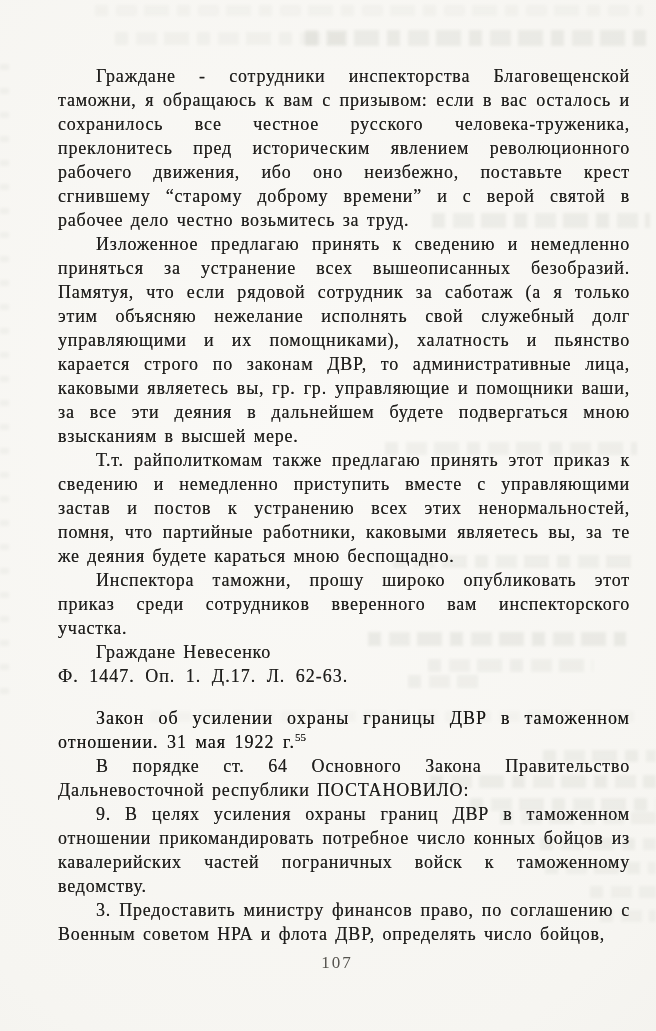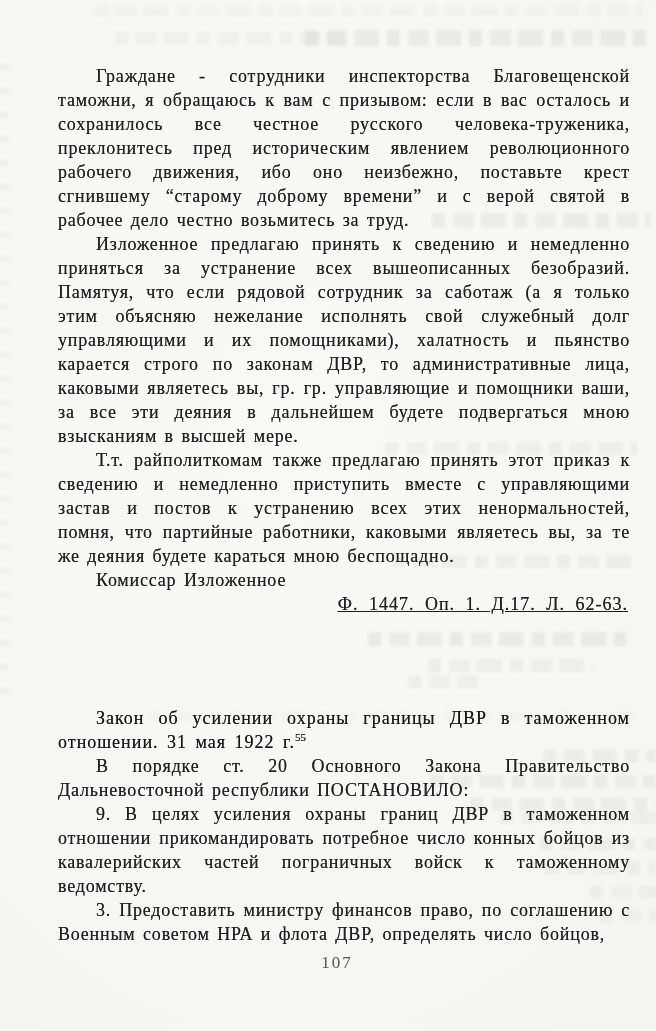--- a/index.html
+++ b/index.html
@@ -34,25 +34,24 @@
     text-align: justify;
     text-indent: 38px;
   }
   .line {
     margin: 0;
     text-indent: 38px;
     text-align: left;
   }
   .archive-line {
     margin: 0;
-    text-align: right;
+    text-align: left;
     word-spacing: 5px;
     letter-spacing: 1px;
     padding-right: 2px;
-    text-decoration: underline;
   }
   .law-block {
     position: absolute;
     left: 58px;
     top: 706px;
     width: 572px;
     font-size: 18px;
     line-height: 24px;
     letter-spacing: 0.8px;
     word-spacing: 2.2px;
@@ -128,26 +127,27 @@
   <div class="bleed" style="left:500px; top:812px; width:156px; height:12px; opacity:.11;"></div>
   <div class="bleed" style="left:540px; top:838px; width:116px; height:12px; opacity:.12;"></div>
   <div class="bleed" style="left:545px; top:862px; width:111px; height:12px; opacity:.11;"></div>
   <div class="bleed" style="left:590px; top:886px; width:66px;  height:12px; opacity:.10;"></div>
   <div class="bleed" style="left:600px; top:910px; width:56px;  height:12px; opacity:.10;"></div>
 
   <div class="text-block">
     <p class="para">Граждане - сотрудники инспекторства Благовещенской таможни, я обращаюсь к вам с призывом: если в вас осталось и сохранилось все честное русского человека-труженика, преклонитесь пред историческим явлением революционного рабочего движения, ибо оно неизбежно, поставьте крест сгнившему “старому доброму времени” и с верой святой в рабочее дело честно возьмитесь за труд.</p>
     <p class="para">Изложенное предлагаю принять к сведению и немедленно приняться за устранение всех вышеописанных безобразий. Памятуя, что если рядовой сотрудник за саботаж (а я только этим объясняю нежелание исполнять свой служебный долг управляющими и их помощниками), халатность и пьянство карается строго по законам ДВР, то административные лица, каковыми являетесь вы, гр. гр. управляющие и помощники ваши, за все эти деяния в дальнейшем будете подвергаться мною взысканиям в высшей мере.</p>
     <p class="para">Т.т. райполиткомам также предлагаю принять этот приказ к сведению и немедленно приступить вместе с управляющими застав и постов к устранению всех этих ненормальностей, помня, что партийные работники, каковыми являетесь вы, за те же деяния будете караться мною беспощадно.</p>
-    <p class="line">Комиссар Изложенное</p>
+    <p class="para">Инспектора таможни, прошу широко опубликовать этот приказ среди сотрудников вверенного вам инспекторского участка.</p>
+    <p class="line">Граждане Невесенко</p>
     <p class="archive-line">Ф. 1447. Оп. 1. Д.17. Л. 62-63.</p>
   </div>
 
   <div class="law-block">
     <p class="law-heading"><span>Закон об усилении охраны границы ДВР в таможенном отношении. 31 мая 1922 г.</span><sup>55</sup></p>
-    <p class="para">В порядке ст. 20 Основного Закона Правительство Дальневосточной республики ПОСТАНОВИЛО:</p>
+    <p class="para">В порядке ст. 64 Основного Закона Правительство Дальневосточной республики ПОСТАНОВИЛО:</p>
     <p class="para">9. В целях усиления охраны границ ДВР в таможенном отношении прикомандировать потребное число конных бойцов из кавалерийских частей пограничных войск к таможенному ведомству.</p>
     <p class="para">3. Предоставить министру финансов право, по соглашению с Военным советом НРА и флота ДВР, определять число бойцов,</p>
   </div>
 
   <div class="page-number">107</div>
 
 </div>
 
 </body></html>

